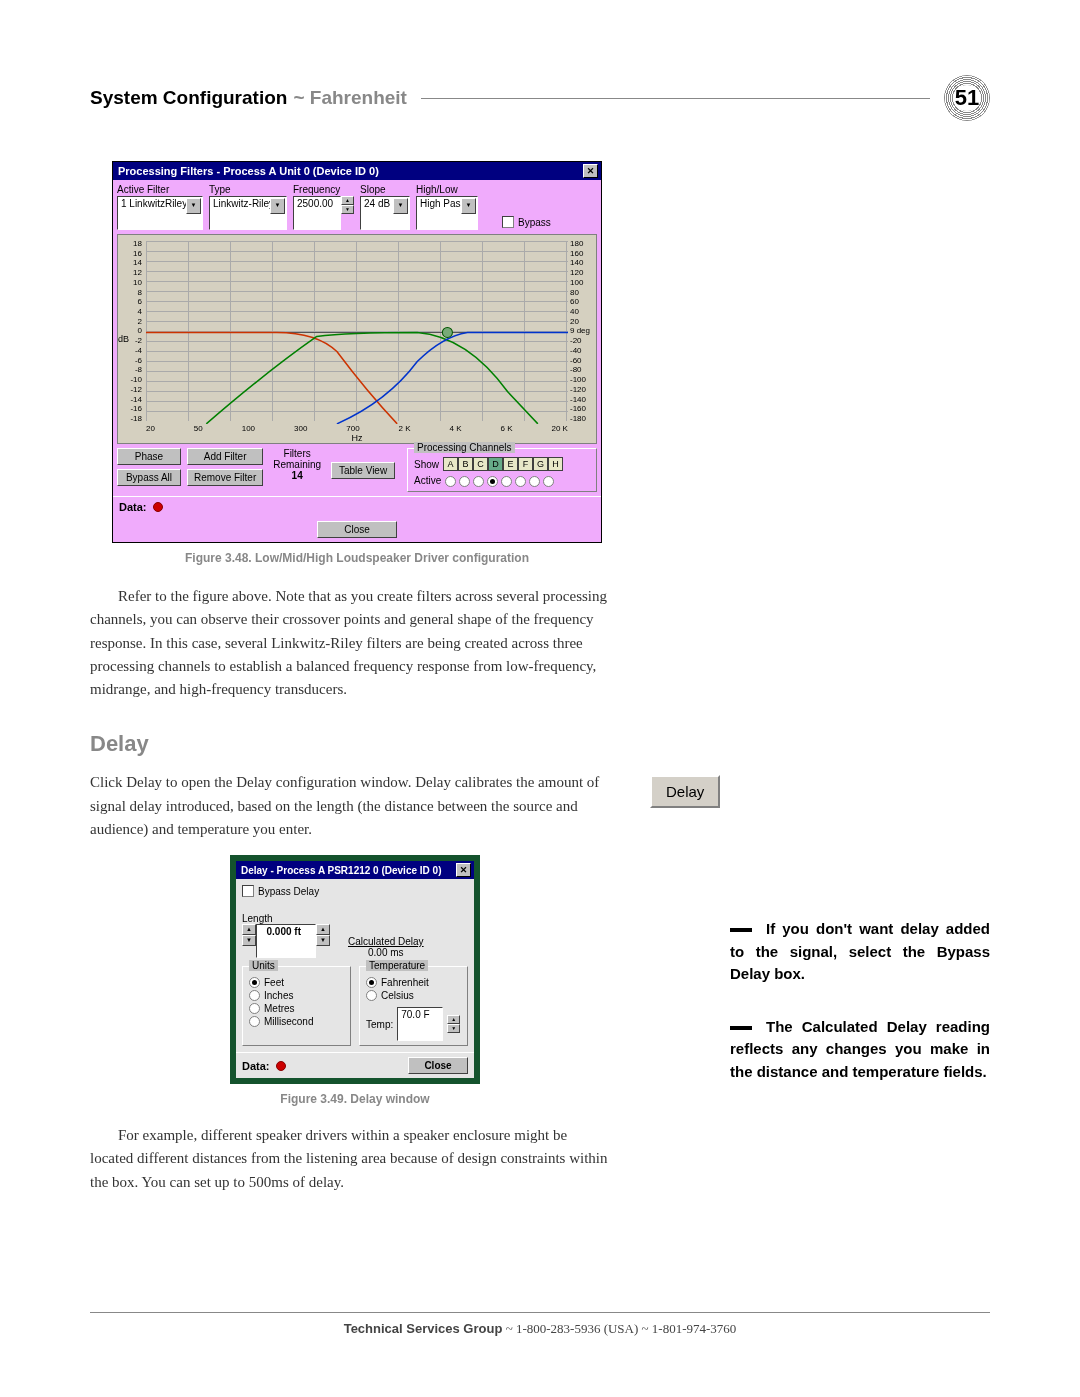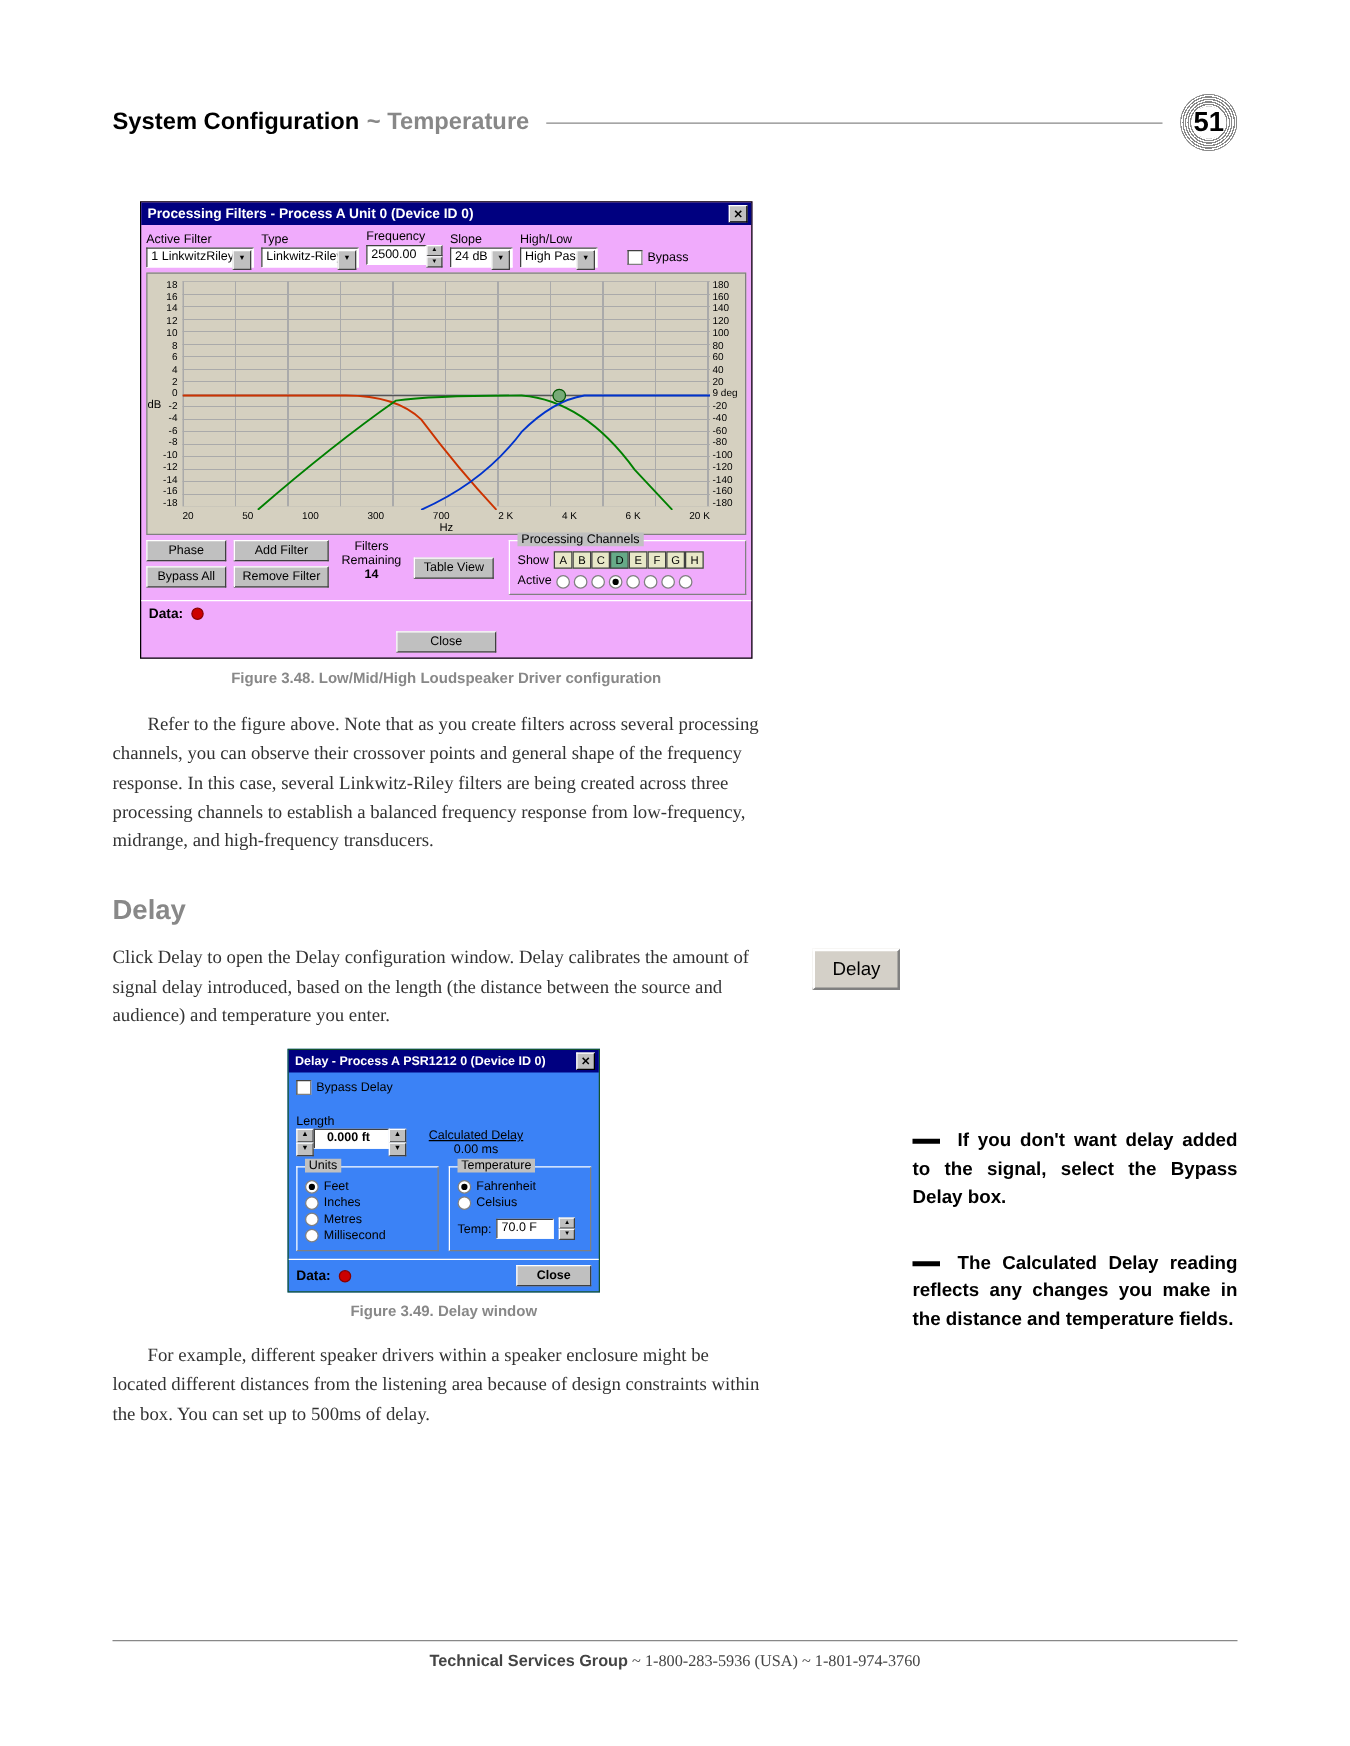--- a/index.html
+++ b/index.html
@@ -93,21 +93,21 @@
     align-items: flex-end;
     margin-bottom: 4px;
   }
   .field { display:flex; flex-direction:column; }
   .field label { font-size:10px; margin-bottom:1px; }
   .dropdown, .textbox {
     background:#fff;
     border:1px solid #808080;
     border-top-color:#404040; border-left-color:#404040;
     border-right-color:#fff; border-bottom-color:#fff;
-    height:16px;
+    height:34px;
     font-size:10px;
     padding:1px 14px 1px 3px;
     position:relative;
     white-space:nowrap;
   }
   .dropdown::after {
     content:"▼";
     position:absolute; right:1px; top:1px;
     width:13px; height:14px;
     background:#c0c0c0;
@@ -245,22 +245,22 @@
     padding:6px 14px;
     font-family: 'MS Sans Serif', Arial, sans-serif;
     font-size:15px;
     margin-top:4px;
   }
 
   
   .win2 {
     width: 250px;
     margin: 14px 0 0 140px;
-    border:1px solid #14532d;
-    background:#3b82f6;
+    border:6px solid #14532d;
+    background:#e5e5e5;
     font-family:'MS Sans Serif', Tahoma, Arial, sans-serif;
     font-size:11px;
   }
   .win2 .win-body { padding:6px; }
   .delay-top { display:flex; gap:18px; align-items:flex-end;}
   .len-block { display:flex; flex-direction:column; }
   .len-spin { display:flex; }
   .len-spin .textbox { width:60px; text-align:right; font-weight:bold; }
   .len-prespin, .len-postspin { display:flex; flex-direction:column; }
   .len-prespin div, .len-postspin div {
@@ -301,21 +301,21 @@
   }
   .footer b { font-family: Arial, sans-serif; }
 </style>
 </head>
 <body>
 
 <div class="page">
 
   <div class="header-row">
     <span class="header-title">System Configuration</span>
-    <span class="header-sub">~ Temperature</span>
+    <span class="header-sub">~ Fahrenheit</span>
     <div class="header-line"></div>
     <div class="page-badge">
         <span>51</span>
       </div>
   </div>
 
   <div class="win">
     <div class="win-titlebar">
       <span>Processing Filters - Process A  Unit 0 (Device ID 0)</span>
       <div class="win-closebtn">✕</div>

